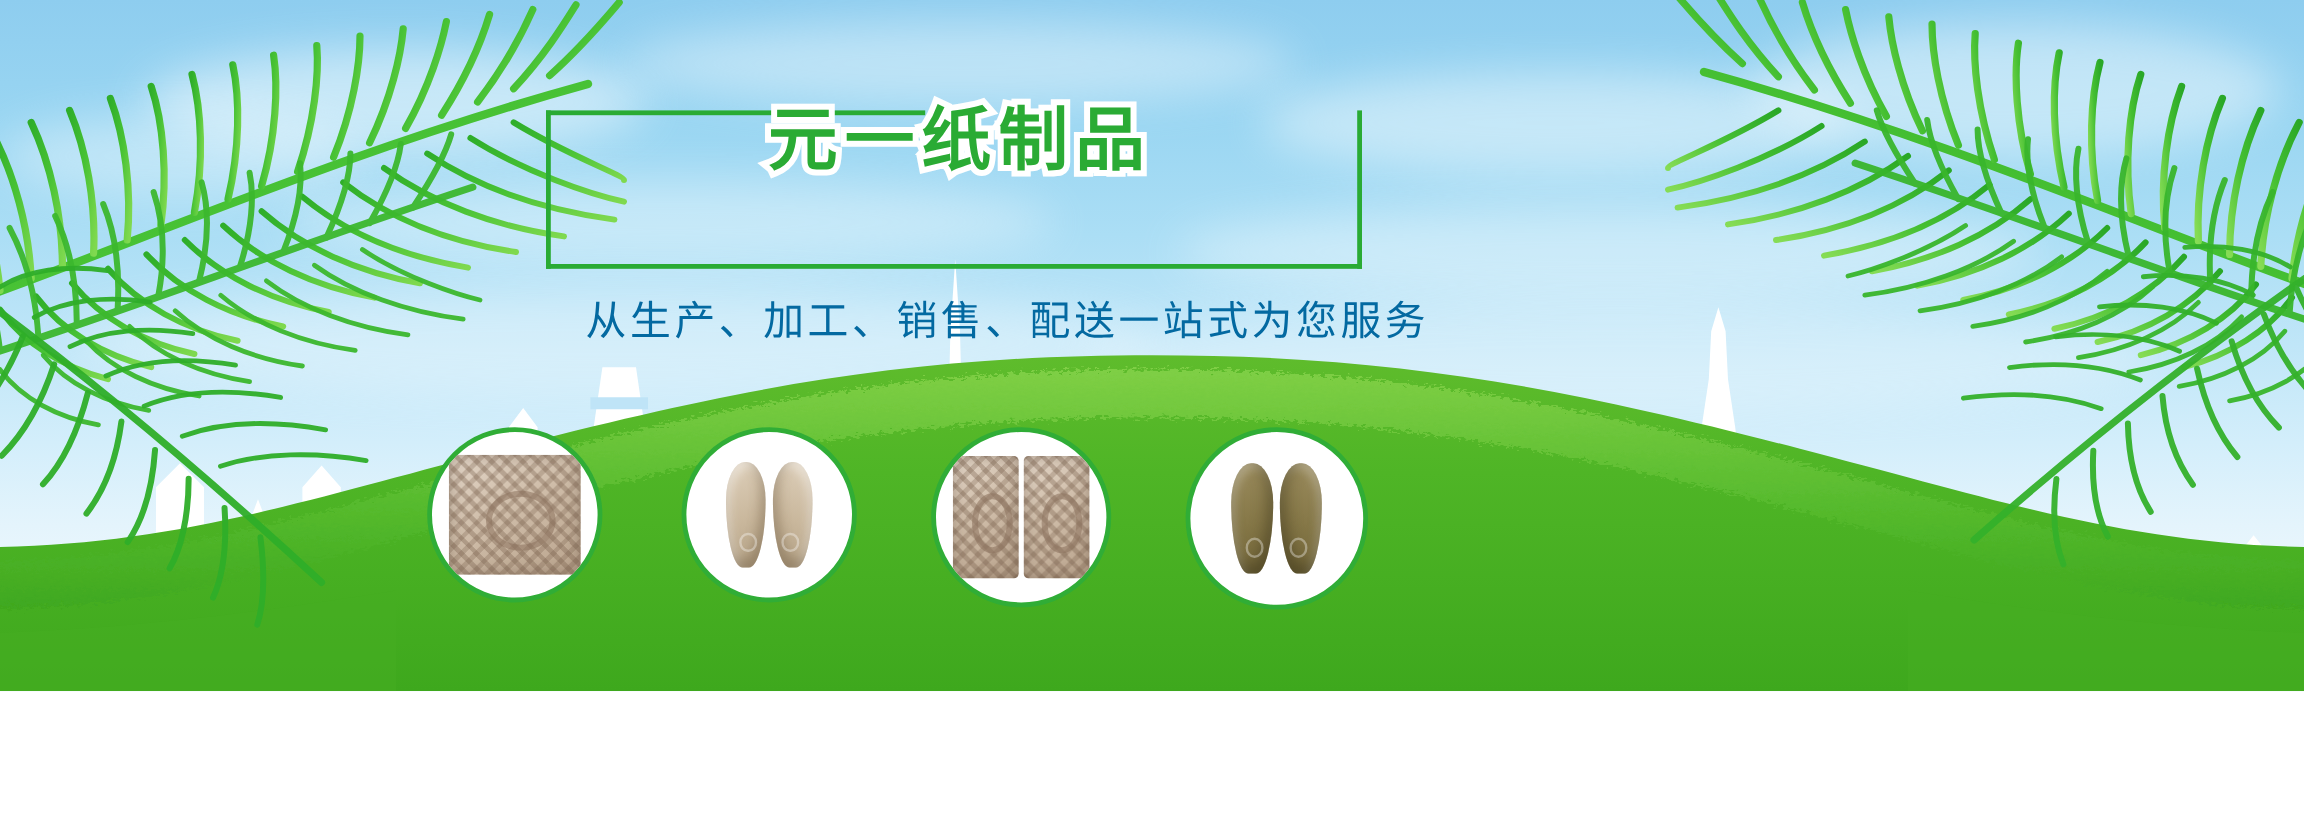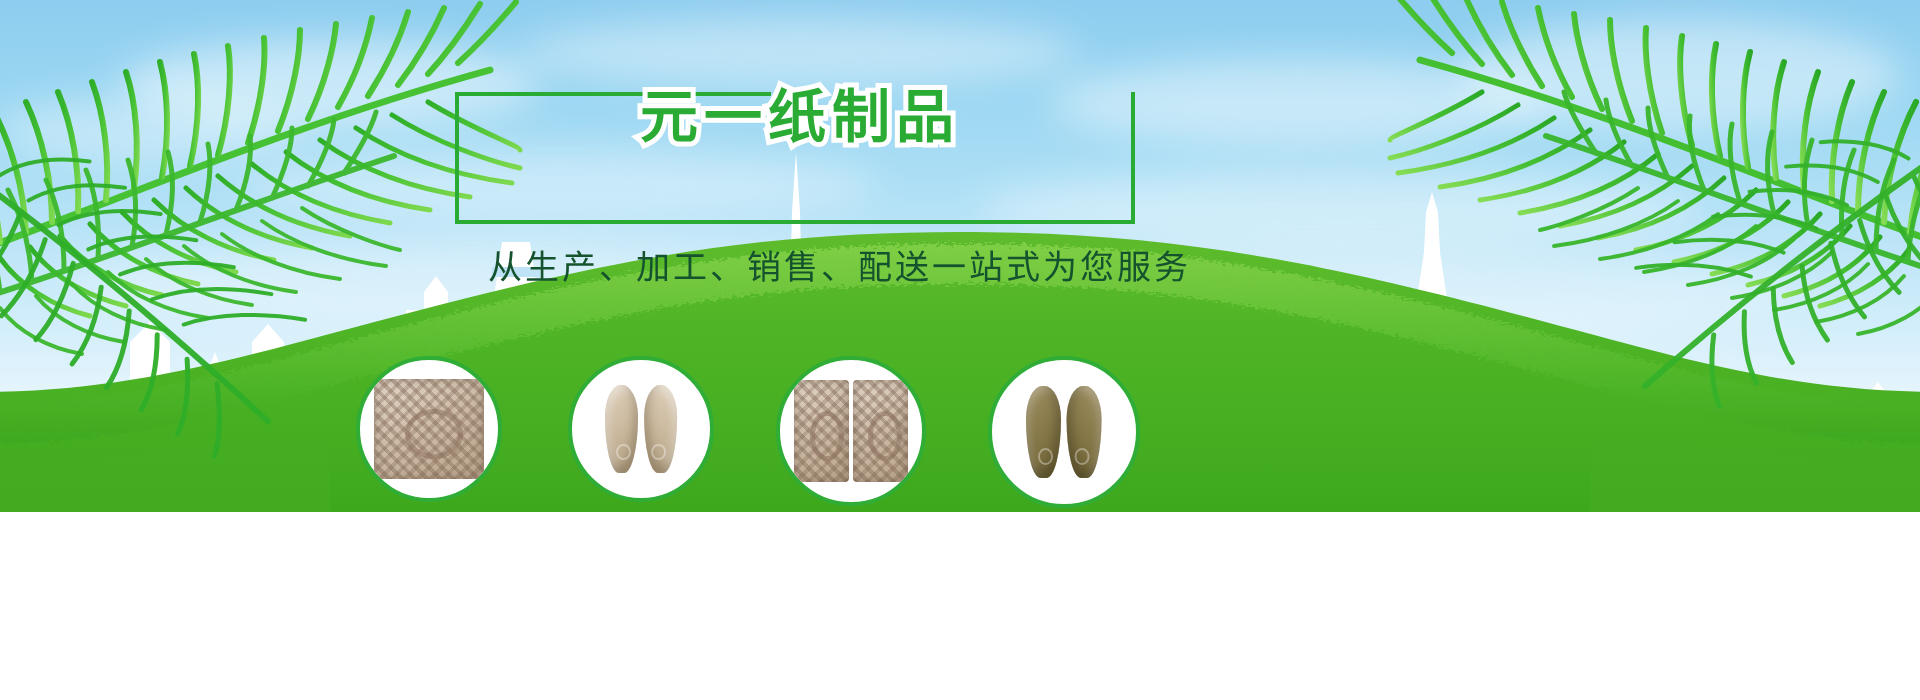--- a/index.html
+++ b/index.html
@@ -1,21 +1,21 @@
 <!DOCTYPE html>
 <html lang="zh-CN"><head>
 <meta charset="utf-8">
 <title>元一纸制品 Banner</title>
 <style>
   html,body{margin:0;padding:0;background:#fff;}
   body{font-family:"Liberation Sans","DejaVu Sans",sans-serif;}
 
   .banner{
     position:relative;
-    width:1920px;height:512px;
+    width:1920px;height:576px;
     overflow:hidden;
     background:#8fd0f0;
   }
 
   
   .sky{
     position:absolute;inset:0;
     background:
       linear-gradient(to bottom,
         #8ecdef 0%,
@@ -125,21 +125,21 @@
     -webkit-text-stroke:11px #ffffff;
     paint-order:stroke fill;
     font-family:"DejaVu Sans","Liberation Sans",sans-serif;
   }
 
   .subtitle{
     position:absolute;
     left:488px;top:240px;
     font-size:34px;
     letter-spacing:3px;
-    color:#14532d;
+    color:#0369a1;
     white-space:nowrap;
     font-family:"DejaVu Sans","Liberation Sans",sans-serif;
   }
 
   
   .product{
     position:absolute;
     border-radius:50%;
     background:#ffffff;
     border:4px solid #30ad36;

